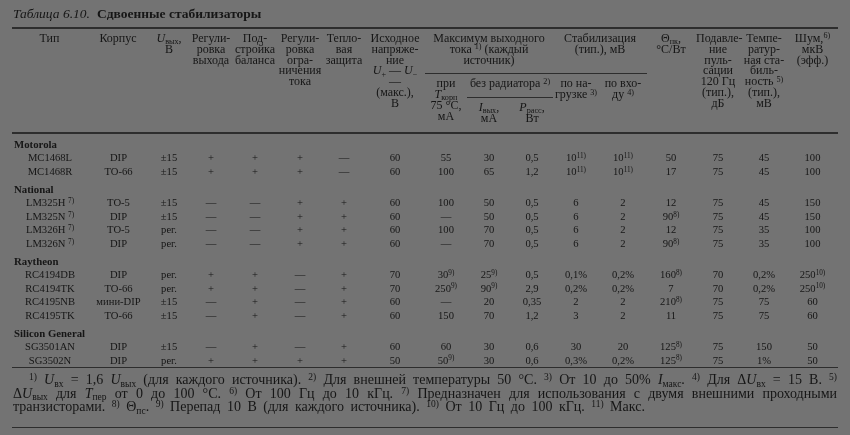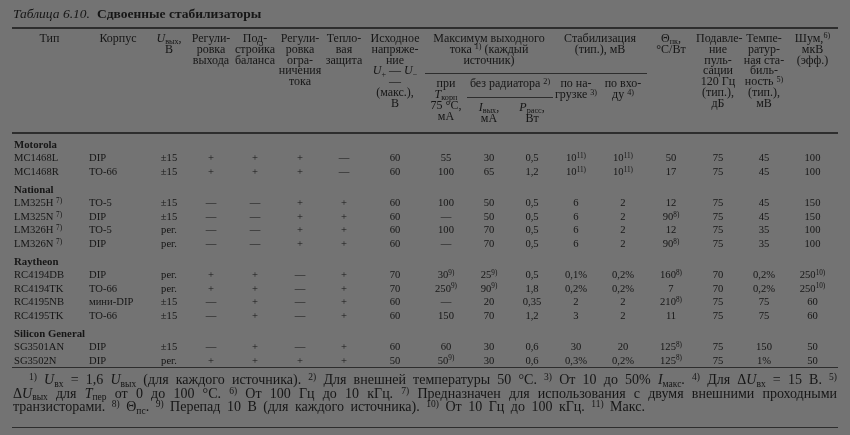--- a/index.html
+++ b/index.html
@@ -36,21 +36,21 @@
   thead th.rule-under { border-bottom:1px solid #2d2d2d; } 
 
   tbody td {
     font-size:10.6px;
     line-height:13.6px;
     text-align:center;
     vertical-align:bottom;
     padding:0 1px;
     white-space:nowrap;
   }
-  tbody td.c-type, tbody td.c-pkg { text-align:left; padding-left:2px; }
+  tbody td.c-type, tbody td.c-pkg { text-align:center; padding-left:2px; }
   tbody tr.group-row td {
     text-align:left;
     padding:4px 0 0 2px;
     font-size:10.8px;
     font-weight:bold;
   }
 
   .footnotes {
     width:824px;
     margin:5px 0 0 1px;
@@ -276,21 +276,21 @@
           <td class="c-type">RC4194TK</td>
           <td class="c-pkg">TO-66</td>
           <td>рег.</td>
           <td>+</td>
           <td>+</td>
           <td>—</td>
           <td>+</td>
           <td>70</td>
           <td>250<sup>9)</sup></td>
           <td>90<sup>9)</sup></td>
-          <td>1,8</td>
+          <td>2,9</td>
           <td>0,2%</td>
           <td>0,2%</td>
           <td>7</td>
           <td>70</td>
           <td>0,2%</td>
           <td>250<sup>10)</sup></td>
         </tr>
         <tr>
           <td class="c-type">RC4195NB</td>
           <td class="c-pkg">мини-DIP</td>

